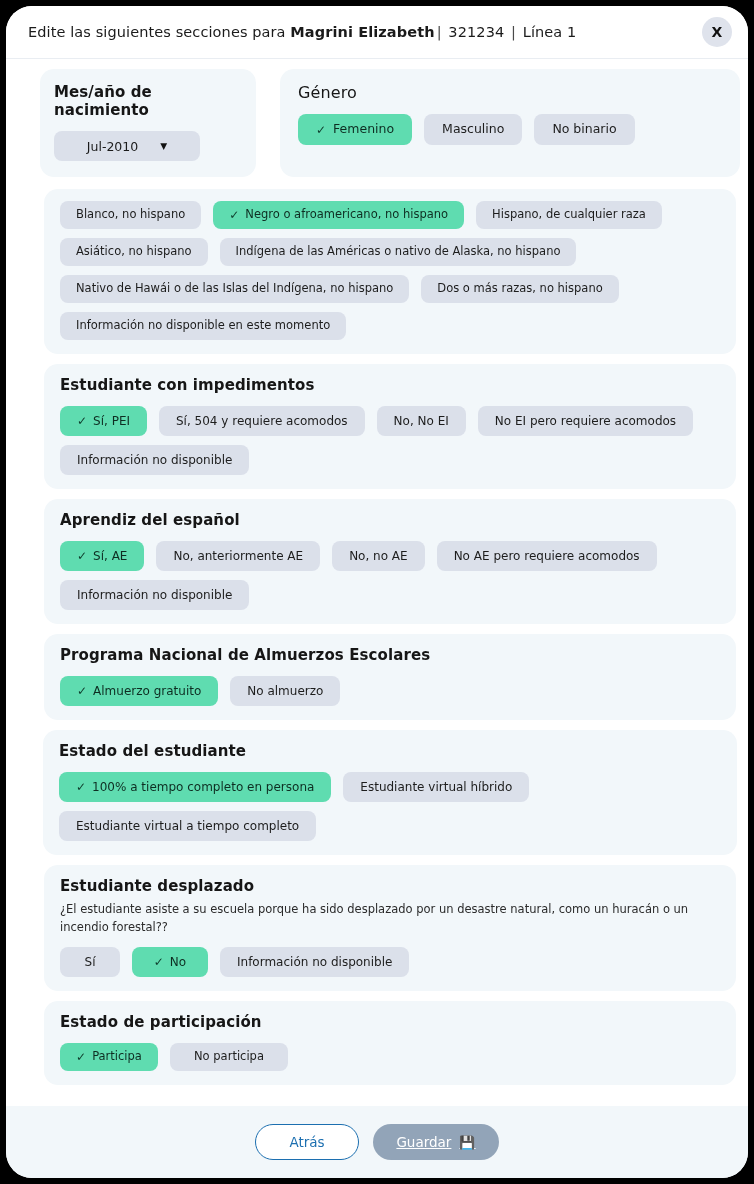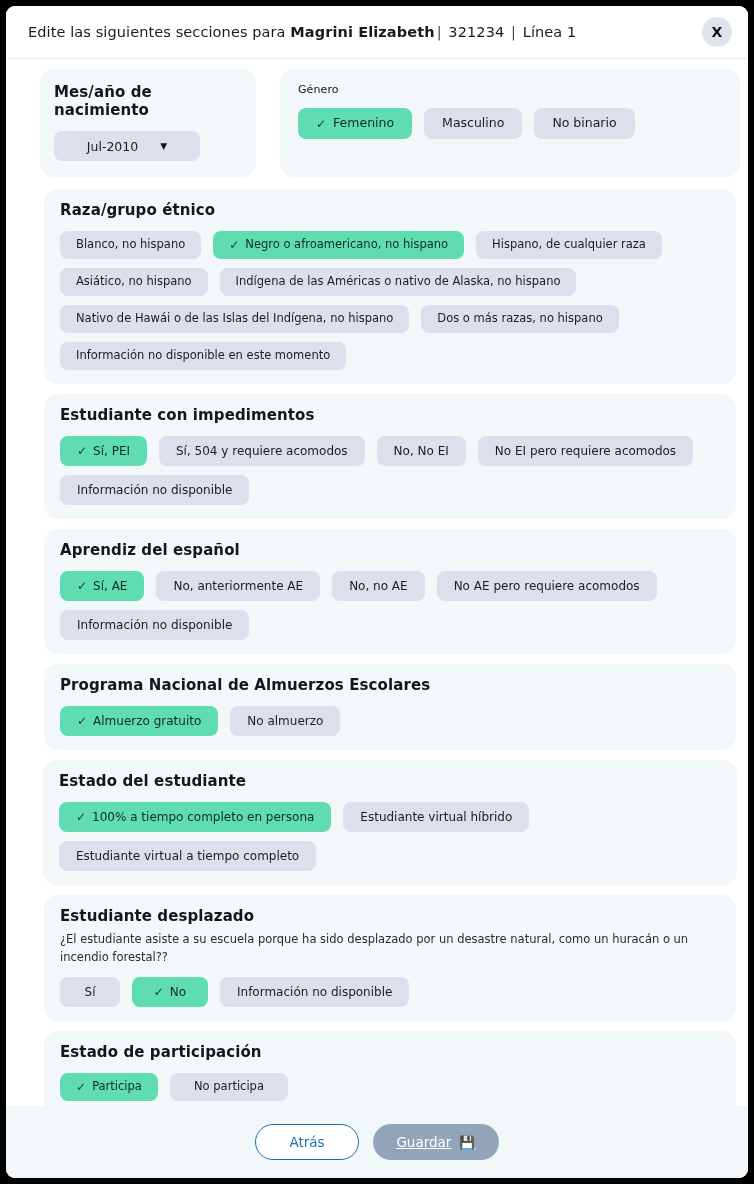--- a/index.html
+++ b/index.html
@@ -12,21 +12,21 @@
     overflow: hidden;
   }
 
   .modal {
     position: absolute;
     left: 6px;
     top: 6px;
     width: 742px;
     height: 1172px;
     background: #ffffff;
-    border-radius: 9px;
+    border-radius: 26px;
     overflow: hidden;
     display: flex;
     flex-direction: column;
   }
 
   
   .modal-header {
     position: relative;
     height: 52px;
     flex: 0 0 52px;
@@ -98,21 +98,21 @@
   .card.birth  { width: 216px; margin: 0; padding: 14px 14px 16px 14px; }
   .card.gender { width: 460px; margin: 0; padding: 14px 18px 16px 18px; }
 
   .card-title {
     font-size: 15px;
     font-weight: 700;
     color: #161616;
     margin-bottom: 12px;
     letter-spacing: .1px;
   }
-  .card-title.light { font-weight: 400; font-size: 11px; }
+  .card-title.light { font-weight: 400; font-size: 16px; }
 
   .card-desc {
     font-size: 11.5px;
     color: #2b2b2b;
     line-height: 1.55;
     margin: -6px 0 10px 0;
     max-width: 666px;
   }
 
   
@@ -241,21 +241,20 @@
               <span>Masculino</span>
             </button>
           <button class="chip">
               <span>No binario</span>
             </button>
         </div>
       </div>
     </div>
 
     <div class="card w-std">
-      <div class="card-title">Raza/grupo étnico</div>
       <div class="chips">
         <button class="chip">
             <span>Blanco, no hispano</span>
           </button>
         <button class="chip sel">
             <span class="tick">✓</span>
             <span>Negro o afroamericano, no hispano</span>
           </button>
         <button class="chip">
             <span>Hispano, de cualquier raza</span>

